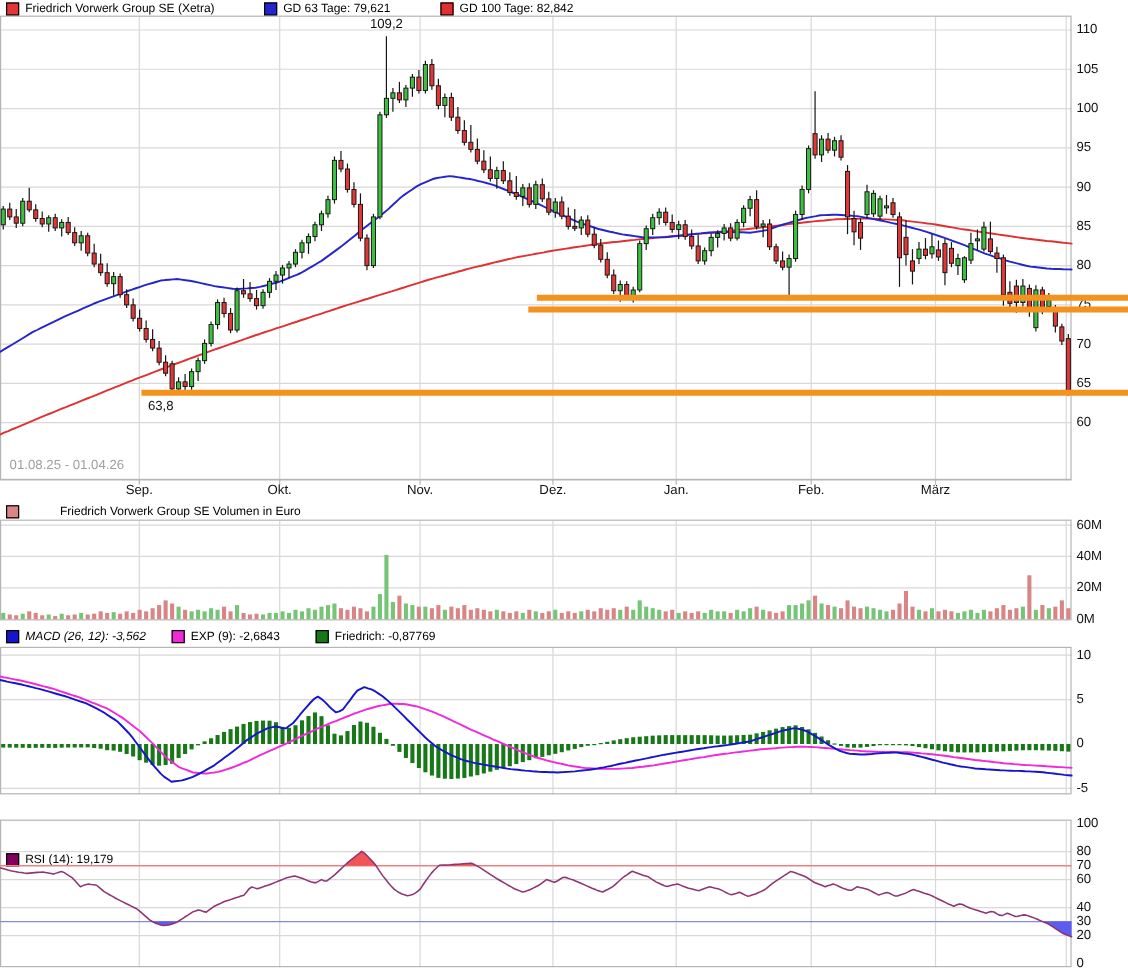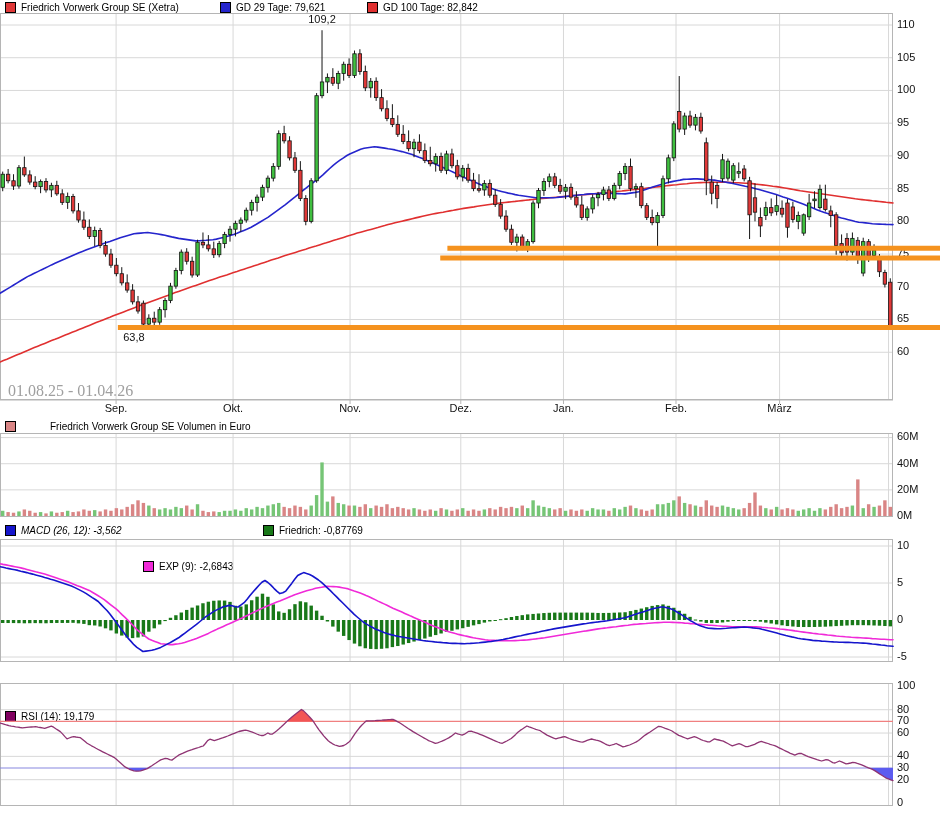--- a/index.html
+++ b/index.html
@@ -1,57 +1,57 @@
 <!DOCTYPE html>
 <html><head>
 <meta charset="utf-8">
 <style>
   html,body{margin:0;padding:0;background:#fff;}
   #stage{position:relative;width:940px;height:814px;background:#fff;overflow:hidden;
          font-family:"Liberation Sans",sans-serif;}
   .legend-row{position:absolute;left:0;width:940px;height:23px;font-size:10px;color:#000;}
   .legend-item{position:absolute;top:0;white-space:nowrap;display:flex;align-items:center;height:13px;}
   .sq{display:inline-block;width:9px;height:9px;border:1px solid #000;margin-right:5px;flex:0 0 auto;}
-  .gray-note{position:absolute;font-size:16px;color:#9f9f9f;font-family:Liberation Serif, serif;}
+  .gray-note{position:absolute;font-size:11px;color:#9f9f9f;}
   svg{position:absolute;left:0;top:0;}
   svg text{font-family:"Liberation Sans",sans-serif;font-size:11px;fill:#111;}
 </style>
 </head>
 <body>
 
 <div id="stage">
 
   <div class="legend-row" style="top:1px;">
     <div class="legend-item" style="left:5px;">
       <span class="sq" style="background:#e03838;"></span>
       <span>Friedrich Vorwerk Group SE (Xetra)</span>
     </div>
     <div class="legend-item" style="left:220px;">
       <span class="sq" style="background:#2525cc;"></span>
-      <span>GD 29 Tage: 79,621</span>
+      <span>GD 63 Tage: 79,621</span>
     </div>
     <div class="legend-item" style="left:367px;text-align:right;">
       <span class="sq" style="background:#e03030;"></span>
       <span>GD 100 Tage: 82,842</span>
     </div>
   </div>
 
   <div class="legend-row" style="top:420px;">
     <div class="legend-item" style="left:5px;gap:29px;">
       <span class="sq" style="background:#d98585;"></span>
       <span>Friedrich Vorwerk Group SE Volumen in Euro</span>
     </div>
   </div>
 
   <div class="legend-row" style="top:524px;">
     <div class="legend-item" style="left:5px;font-style:italic;">
       <span class="sq" style="background:#1515cc;"></span>
       <span>MACD (26, 12): -3,562</span>
     </div>
-    <div class="legend-item" style="left:143px;margin-top:36px;">
+    <div class="legend-item" style="left:143px;">
       <span class="sq" style="background:#f02ad8;"></span>
       <span>EXP (9): -2,6843</span>
     </div>
     <div class="legend-item" style="left:263px;">
       <span class="sq" style="background:#187818;"></span>
       <span>Friedrich: -0,87769</span>
     </div>
   </div>
 
   <div class="legend-row" style="top:668px;">

